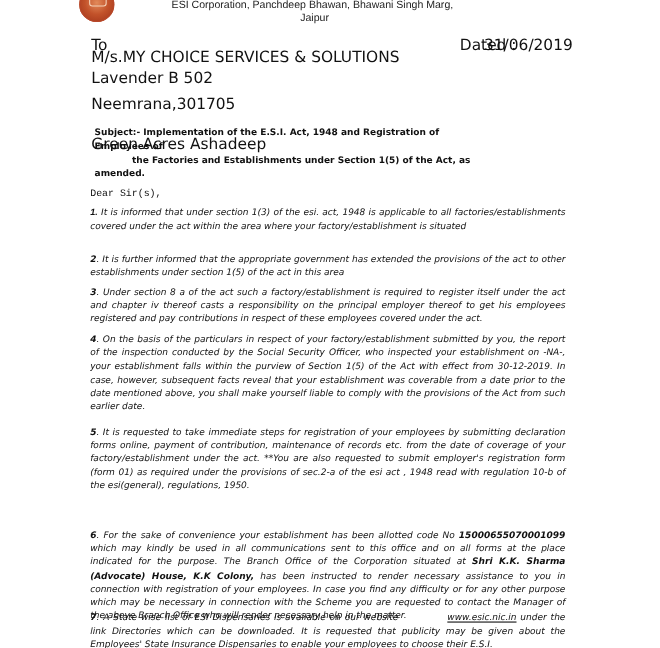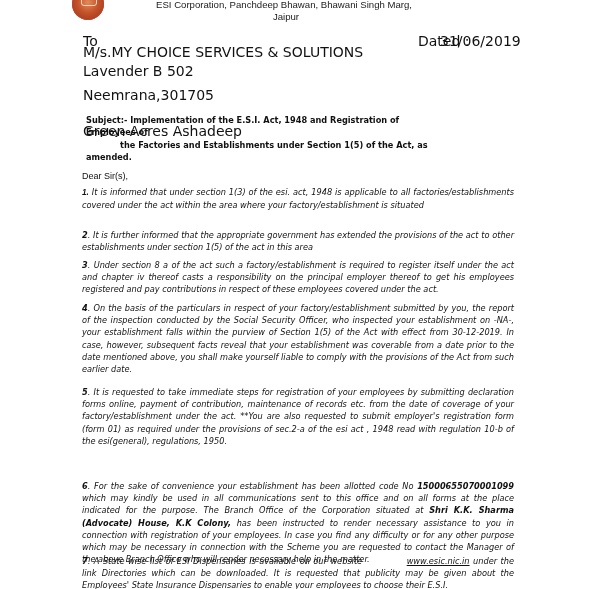--- a/index.html
+++ b/index.html
@@ -28,21 +28,21 @@
     .dated-val { left: 440px; top: 35px; }
     .addr { left: 83px; top: 46px; }
     .addr1 { left: 83px; top: 65px; }
     .addr2 { left: 83px; top: 77px; margin-top: 48px; }
     .addr3 { left: 83px; top: 89px; }
     .subject {
       position: absolute; left: 86px; top: 114px; width: 360px;
       font-weight: bold; font-size: 8.2px; line-height: 12.3px;
     }
     .subject .l2 { display: block; padding-left: 34px; }
-    .salute { position: absolute; left: 82px; top: 171px; font-family: Liberation Sans, sans-serif; font-size: 9px; }
+    .salute { position: absolute; left: 82px; top: 171px; font-family: Liberation Mono, monospace; font-size: 9px; }
     .para {
       position: absolute; left: 82px; width: 432px;
       font-size: 8.2px; line-height: 12.2px; text-align: justify;
       text-align-last: left;
       font-style: italic;
     }
     .para b.num { font-weight: bold; }
     .p1 { top: 186px; }
     .p2 { top: 229px; }
     .p3 { top: 259px; }

